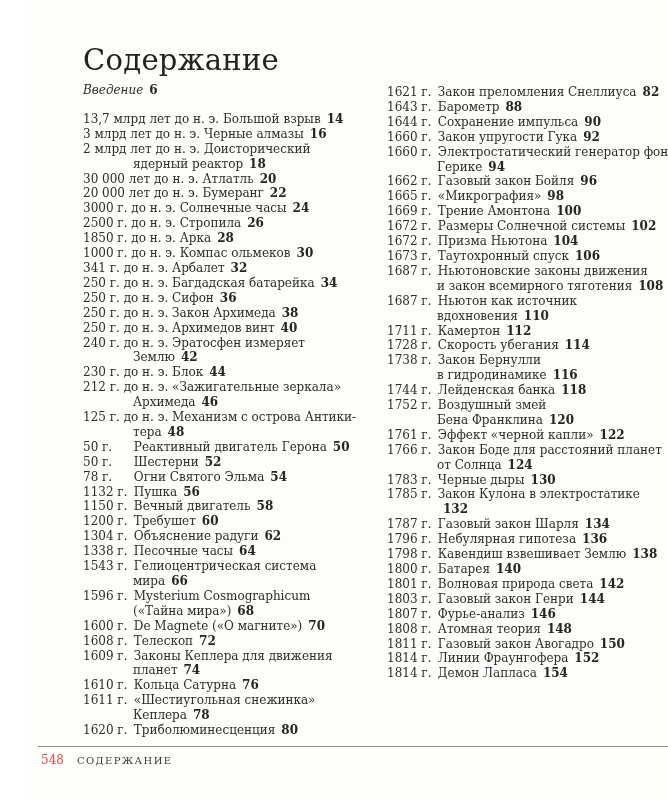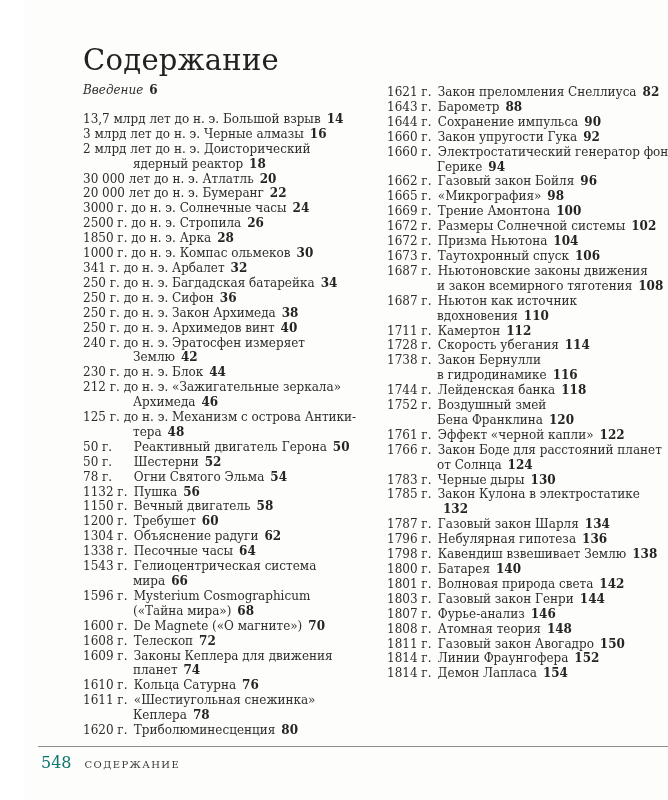--- a/index.html
+++ b/index.html
@@ -65,22 +65,22 @@
     height: 0;
   }
   .footer {
     position: absolute;
     left: 17px;
     top: 753px;
     display: flex;
     align-items: baseline;
   }
   .footer .folio {
-    font-size: 16px;
-    color: #0f766e;
+    font-size: 12px;
+    color: #ef4444;
   }
   .footer .running-head {
     font-size: 10px;
     letter-spacing: 1.4px;
     margin-left: 13px;
     color: #3a3936;
   }
 </style>
 </head>
 <body>

